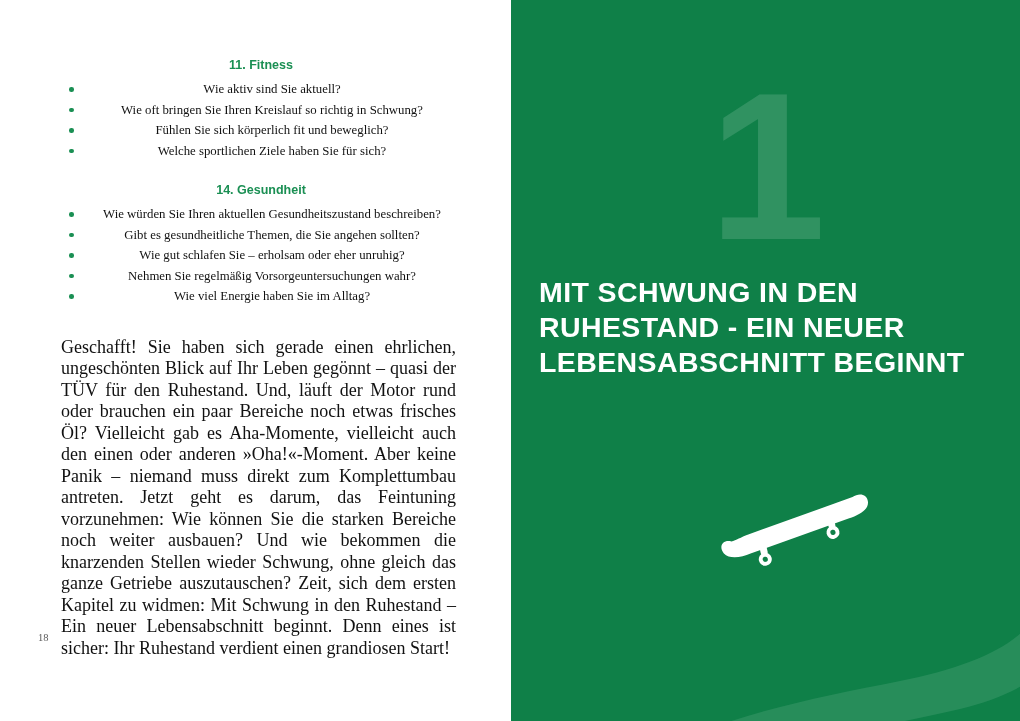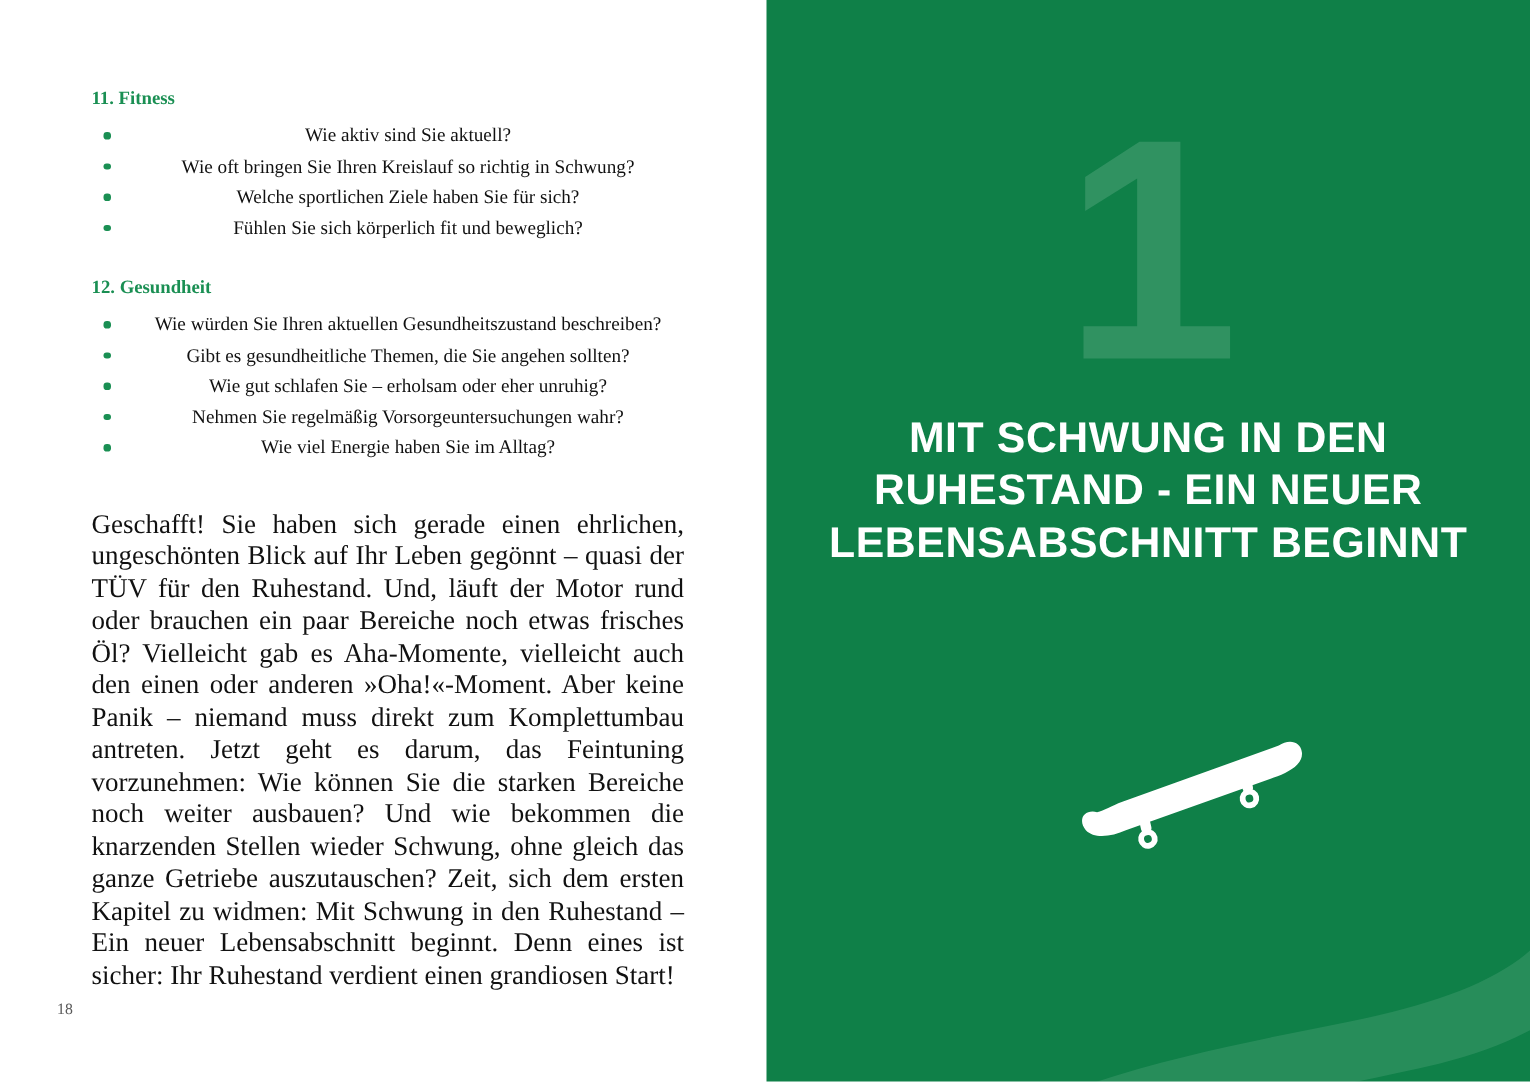--- a/index.html
+++ b/index.html
@@ -34,22 +34,23 @@
     top: 58px;
     width: 400px;
   }
   .section {
     margin-bottom: 22px;
   }
   .section-title {
     color: #1a8f53;
     font-weight: bold;
     font-size: 12.5px;
-    font-family: Liberation Serif, serif;
+    font-family: Liberation Sans, sans-serif;
     margin-bottom: 7px;
+    text-align: center;
   }
   ul.q-list {
     list-style: none;
     margin: 0;
     padding: 0;
     text-align: center;
   }
   ul.q-list li {
     position: relative;
     padding-left: 22px;
@@ -71,21 +72,21 @@
     margin-top: 30px;
     font-size: 18px;
     line-height: 21.5px;
     color: #111111;
     width: 395px;
     text-align: justify;
   }
   .page-number {
     position: absolute;
     left: 38px;
-    top: 668px;
+    top: 632px;
     font-size: 10.5px;
     color: #5a5a5a;
     font-family: "Liberation Serif", serif;
   }
 
   
   .right-page {
     position: absolute;
     left: 511px;
     top: 0;
@@ -114,21 +115,21 @@
     line-height: 190px;
     color: rgba(255,255,255,0.14);
     letter-spacing: -4px;
     user-select: none;
   }
   .chapter-title {
     position: absolute;
     left: 28px;
     right: 28px;
     top: 275px;
-    text-align: center;
+    text-align: left;
     font-family: "Liberation Sans", sans-serif;
     font-weight: bold;
     font-size: 28.5px;
     line-height: 35px;
     color: #ffffff;
     letter-spacing: 0.4px;
   }
   .skateboard {
     position: absolute;
     left: 198px;
@@ -143,27 +144,27 @@
 <div class="page">
 
   <div class="left-page">
     <div class="content">
 
       <div class="section">
         <div class="section-title">11. Fitness</div>
         <ul class="q-list">
           <li>Wie aktiv sind Sie aktuell?</li>
           <li>Wie oft bringen Sie Ihren Kreislauf so richtig in Schwung?</li>
+          <li>Fühlen Sie sich körperlich fit und beweglich?</li>
           <li>Welche sportlichen Ziele haben Sie für sich?</li>
-          <li>Fühlen Sie sich körperlich fit und beweglich?</li>
         </ul>
       </div>
 
       <div class="section">
-        <div class="section-title">12. Gesundheit</div>
+        <div class="section-title">14. Gesundheit</div>
         <ul class="q-list">
           <li>Wie würden Sie Ihren aktuellen Gesundheitszustand beschreiben?</li>
           <li>Gibt es gesundheitliche Themen, die Sie angehen sollten?</li>
           <li>Wie gut schlafen Sie – erholsam oder eher unruhig?</li>
           <li>Nehmen Sie regelmäßig Vorsorgeuntersuchungen wahr?</li>
           <li>Wie viel Energie haben Sie im Alltag?</li>
         </ul>
       </div>
 
       <p class="closing">Geschafft! Sie haben sich gerade einen ehrlichen, ungeschönten Blick auf Ihr Leben gegönnt – quasi der TÜV für den Ruhestand. Und, läuft der Motor rund oder brauchen ein paar Bereiche noch etwas frisches Öl? Vielleicht gab es Aha-Momente, vielleicht auch den einen oder anderen »Oha!«-Moment. Aber keine Panik – niemand muss direkt zum Komplettumbau antreten. Jetzt geht es darum, das Feintuning vorzunehmen: Wie können Sie die starken Bereiche noch weiter ausbauen? Und wie bekommen die knarzenden Stellen wieder Schwung, ohne gleich das ganze Getriebe auszutauschen? Zeit, sich dem ersten Kapitel zu widmen: Mit Schwung in den Ruhestand – Ein neuer Lebensabschnitt beginnt. Denn eines ist sicher: Ihr Ruhestand verdient einen grandiosen Start!</p>

